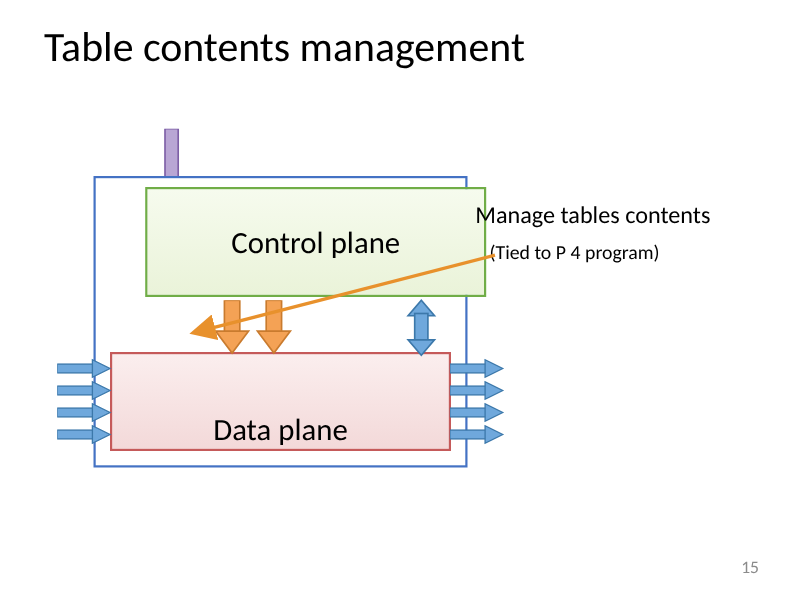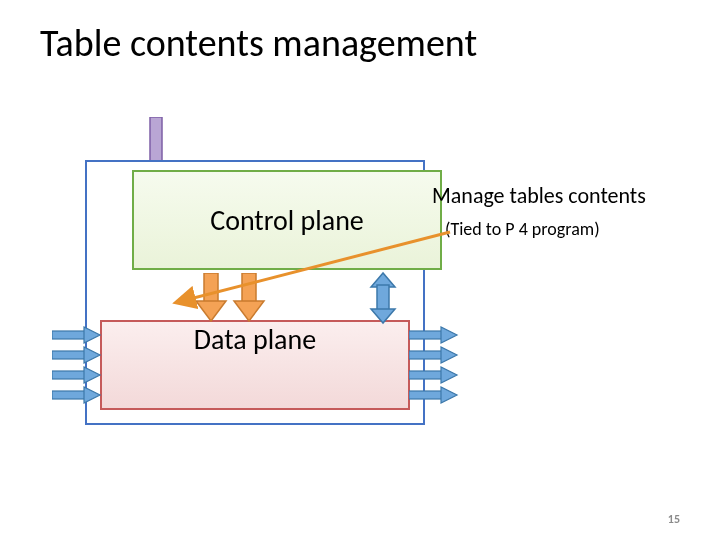--- a/index.html
+++ b/index.html
@@ -48,46 +48,45 @@
   }
   .data-plane {
     position: absolute;
     left: 100px;
     top: 320px;
     width: 310px;
     height: 90px;
     border: 2px solid #C55A5A;
     background: linear-gradient(#FBEEEE, #F3D9D9);
     display: flex;
-    align-items: flex-start;
+    align-items: flex-end;
     justify-content: center;
     font-size: 28px;
     color: #000;
   }
   .annotation-1 {
     position: absolute;
     left: 432px;
     top: 182px;
     font-size: 22px;
     color: #000;
   }
   .annotation-2 {
     position: absolute;
     left: 445px;
     top: 218px;
     font-size: 18px;
     color: #000;
   }
   .page-num {
     position: absolute;
-    right: 40px;
+    right: 30px;
     bottom: 14px;
-    font-size: 12px;
+    font-size: 16px;
     color: #8B8B8B;
-    font-weight: bold;
   }
   
   .arrow { position: absolute; }
   .arrow svg { display: block; }
 </style>
 </head>
 <body>
 
 <div class="title">Table contents management</div>
 

